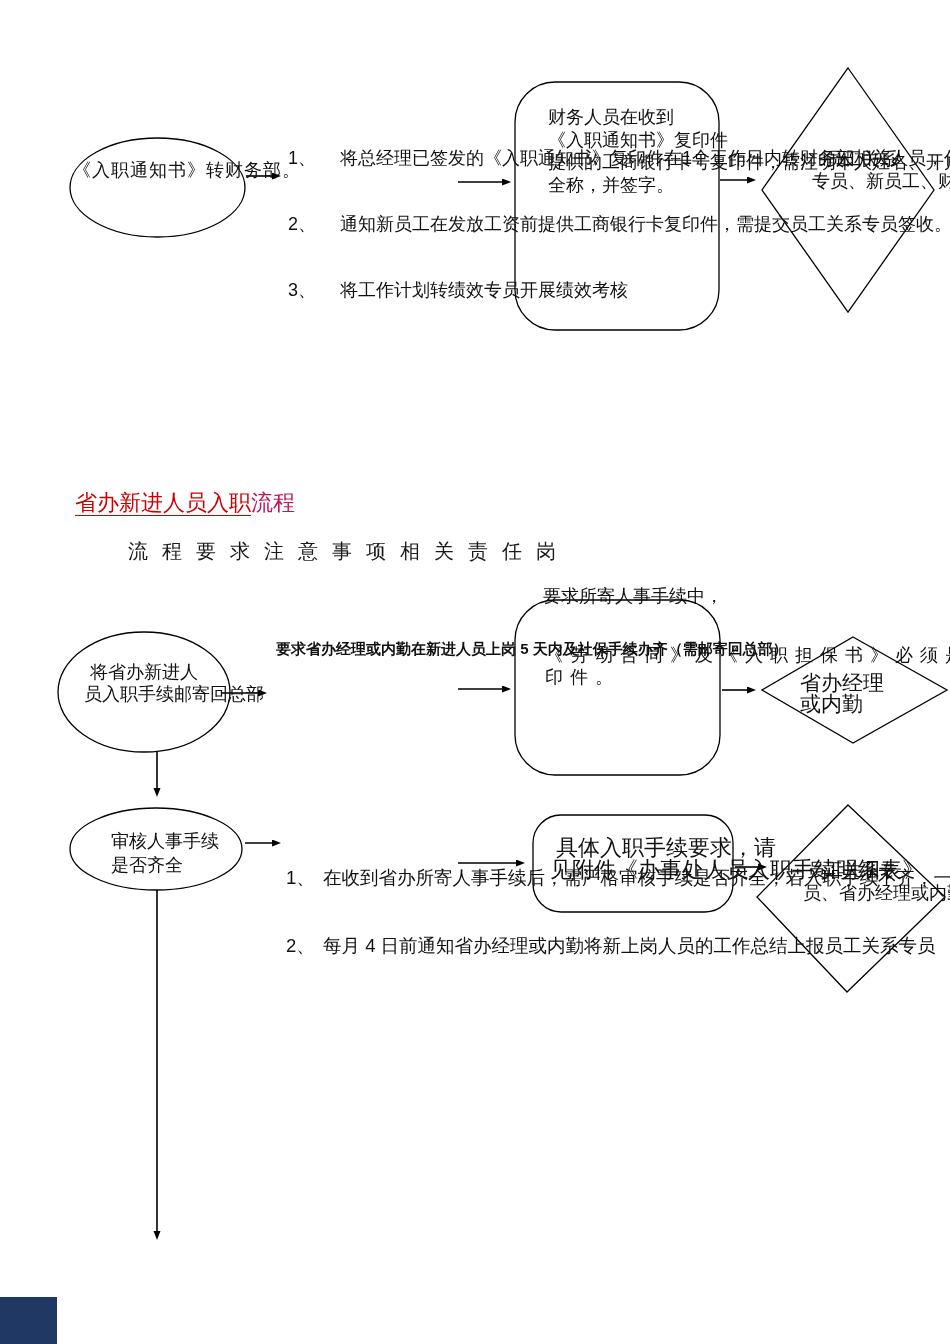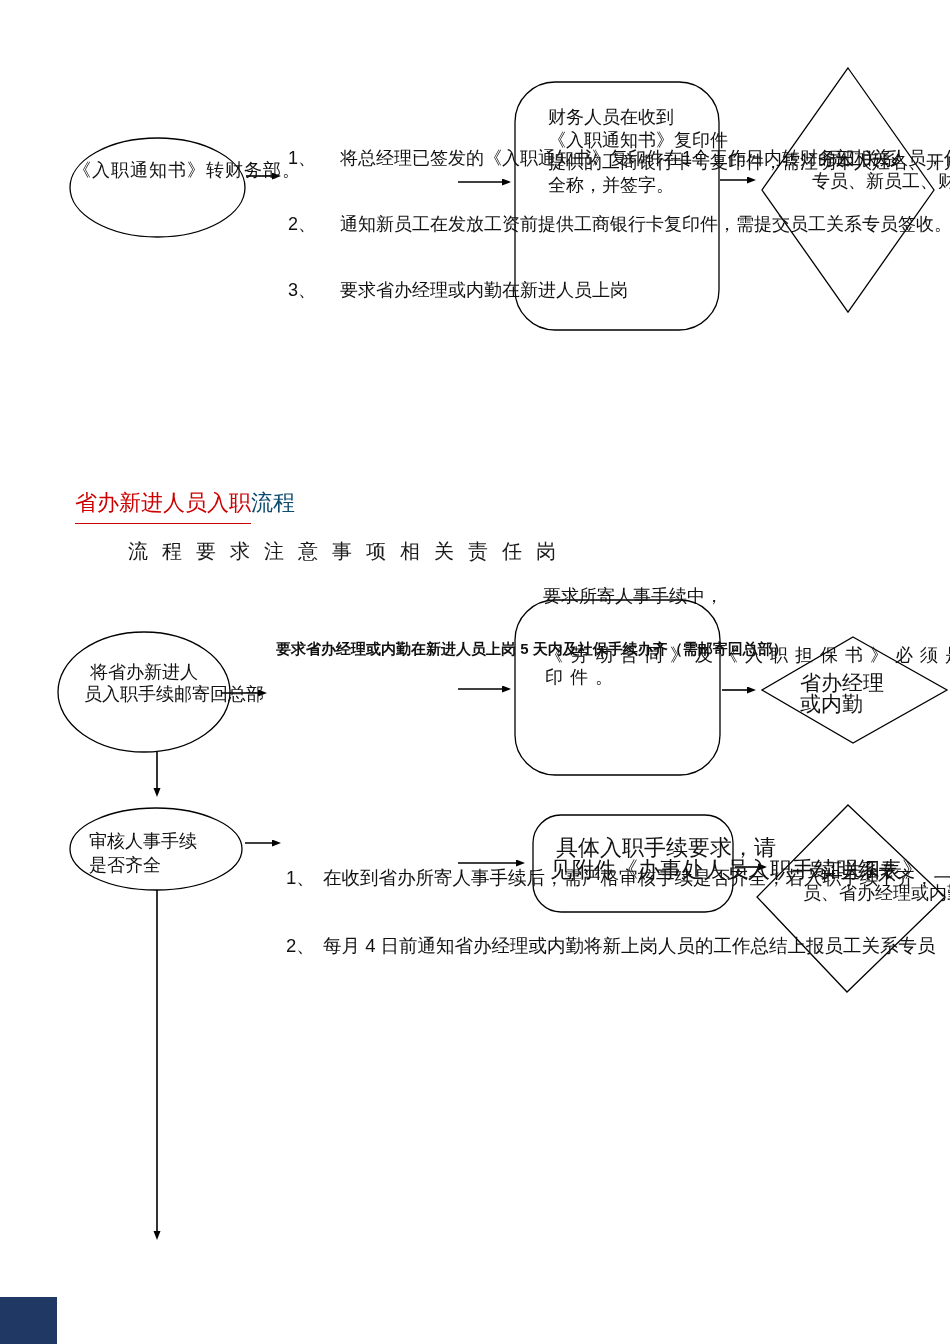--- a/index.html
+++ b/index.html
@@ -16,31 +16,31 @@
   .conn{stroke:#000000;stroke-width:1.6px;}
   .t{position:absolute;white-space:pre;color:#111111;line-height:22px;}
 
   #s1-ellipse-label{left:73px;top:159px;font-size:18px;letter-spacing:1px;}
   #s1-notes{left:288px;top:103px;font-size:18px;line-height:22px;}
   #s1-notes .num{display:inline-block;width:52px;}
   #s1-box-note{left:548px;top:106px;font-size:18px;line-height:22.5px;}
   #s1-diamond-note{left:812px;top:148px;font-size:18px;line-height:22px;text-indent:14px;}
 
   #heading{left:75px;top:492px;font-size:22px;}
-  #heading .u{color:#cc0000;border-bottom:1.6px solid #cc0000;padding-bottom:8px;}
-  #heading .r{color:#0c4a6e;}
+  #heading .u{color:#cc0000;border-bottom:1.6px solid #cc0000;padding-bottom:0;}
+  #heading .r{color:#be185d;}
   #column-header{left:128px;top:540px;font-size:20px;letter-spacing:14px;color:#1a1a1a;}
 
   #s2-ellipse-label{left:84px;top:661px;font-size:18px;line-height:22px;text-indent:6px;}
   #s2-note{left:276px;top:638px;font-size:15px;font-weight:bold;}
   #s2-box-line1{left:543px;top:585px;font-size:18px;}
   #s2-box-line2{left:545px;top:644px;font-size:18px;line-height:22px;letter-spacing:7px;}
   #s2-diamond-note{left:800px;top:672px;font-size:21px;line-height:21px;}
 
-  #s3-ellipse-label{left:89px;top:829px;font-size:18px;line-height:24px;}
+  #s3-ellipse-label{left:111px;top:829px;font-size:18px;line-height:24px;}
   #s3-notes{left:286px;top:822px;font-size:18.5px;line-height:22.5px;}
   #s3-notes .num{display:inline-block;width:37px;}
   #s3-box-note{left:550px;top:837px;font-size:22px;line-height:22px;text-indent:6px;}
   #s3-diamond-note{left:803px;top:859px;font-size:18px;line-height:23px;text-indent:4px;}
 </style>
 </head>
 <body>
 
 <div class="page">
 
@@ -75,21 +75,21 @@
     <line class="conn" x1="157" y1="890" x2="157" y2="1237" marker-end="url(#ah)"></line>
 
     <rect x="0" y="1297" width="57" height="47" fill="#1f3864" stroke="none"></rect>
   </svg>
 
   <div class="t" id="s1-ellipse-label">《入职通知书》转财务部。</div>
 
   <div class="t" id="s1-notes">
     <div><span class="num">1、</span><span>将总经理已签发的《入职通知书》复印件在1个工作日内转财务部相关人员，作为发</span></div>
     <div><span class="num">2、</span><span>通知新员工在发放工资前提供工商银行卡复印件，需提交员工关系专员签收。</span></div>
-    <div><span class="num">3、</span><span>要求省办经理或内勤在新进人员上岗</span></div>
+    <div><span class="num">3、</span><span>将工作计划转绩效专员开展绩效考核</span></div>
   </div>
 
   <div class="t" id="s1-box-note">财务人员在收到
 《入职通知书》复印件
 提供的工商银行卡号复印件，需注明本人姓名、开户行
 全称，并签字。</div>
   <div class="t" id="s1-diamond-note">员工关系
 专员、新员工、财</div>
 
   <div class="t" id="heading"><span class="u">省办新进人员入职</span><span class="r">流程</span></div>

